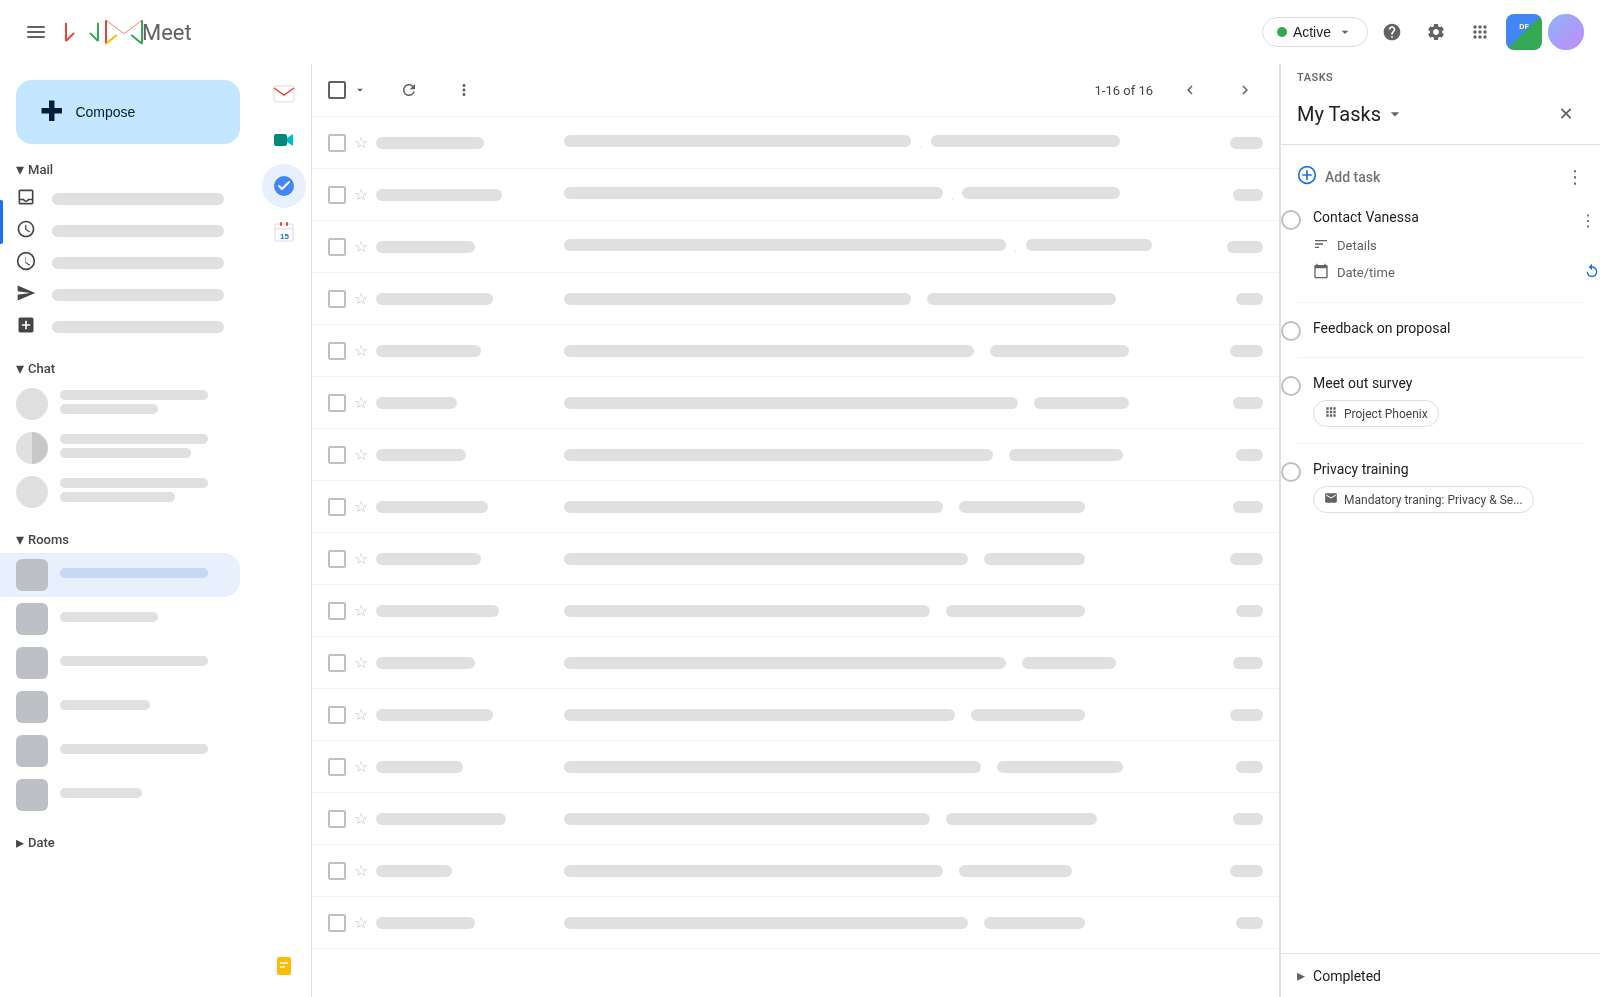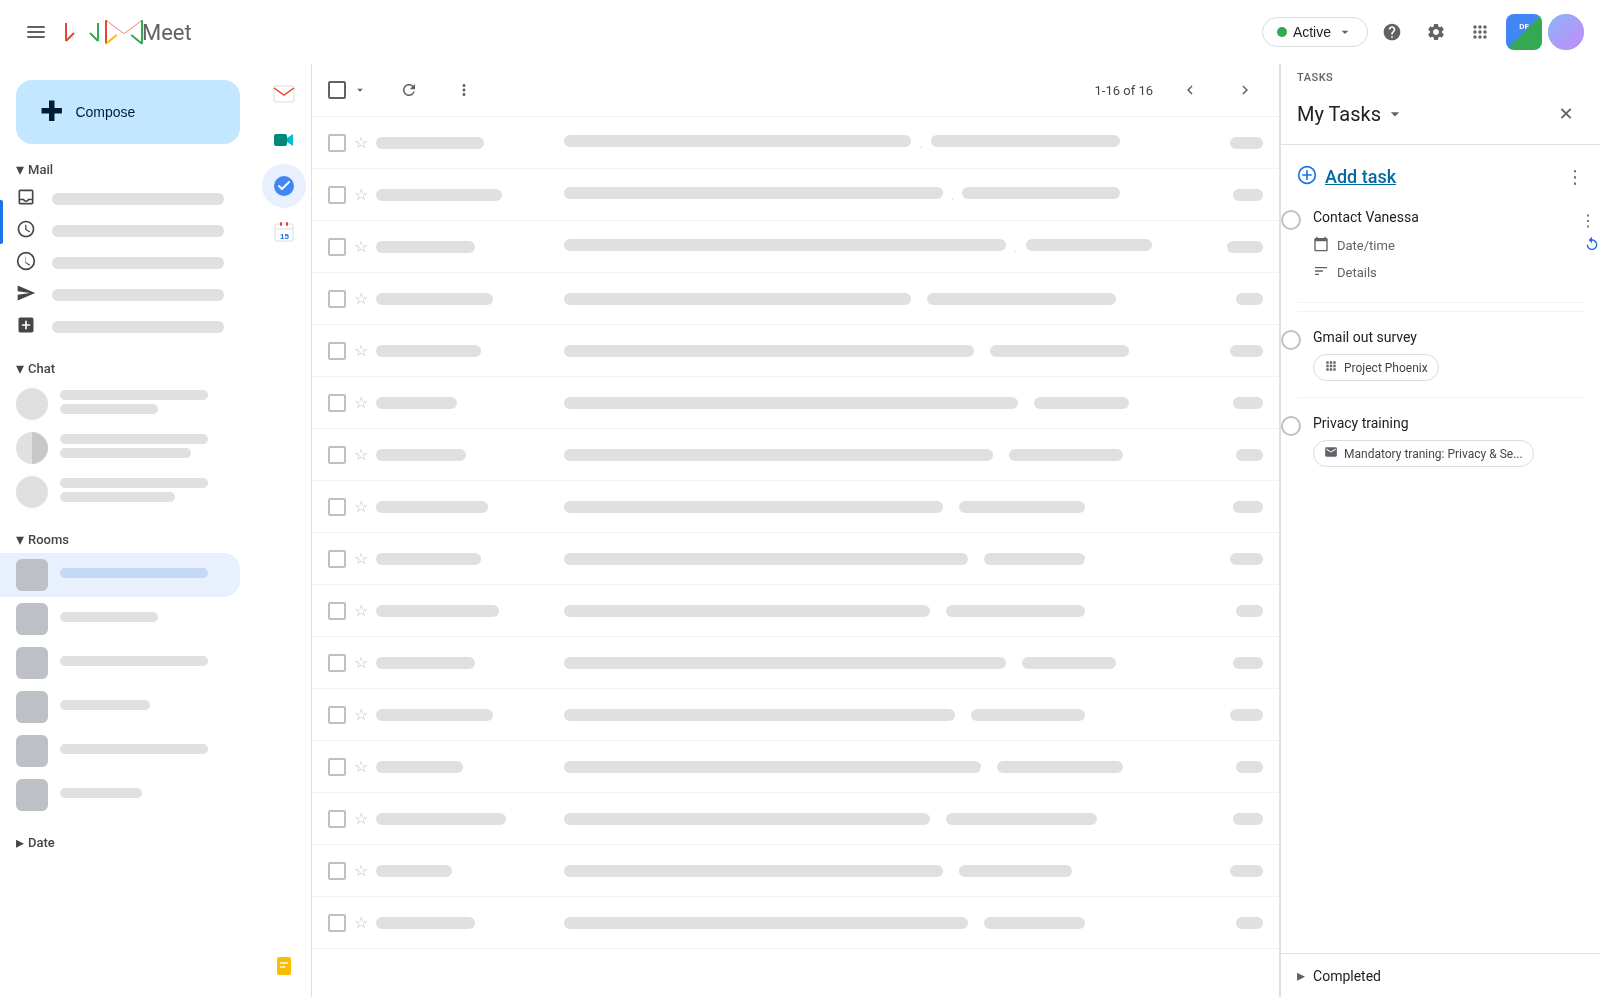--- a/index.html
+++ b/index.html
@@ -65,21 +65,21 @@
     .skel-h { height: 12px; border-radius: 6px; background: #e0e0e0; }
 
     
     .tasks-panel { width: 320px; flex-shrink: 0; border-left: 1px solid #e0e0e0; display: flex; flex-direction: column; background: #fff; }
     .tasks-header { display: flex; align-items: center; padding: 12px 16px; border-bottom: 1px solid #e0e0e0; gap: 8px; }
     .tasks-label { font-size: 11px; color: #5f6368; font-weight: 500; letter-spacing: 0.5px; text-transform: uppercase; }
     .tasks-title { font-size: 20px; font-weight: 400; color: #202124; flex: 1; display: flex; align-items: center; gap: 4px; }
     .tasks-close { width: 36px; height: 36px; border-radius: 50%; border: none; background: none; cursor: pointer; font-size: 18px; color: #5f6368; display: flex; align-items: center; justify-content: center; }
     .tasks-body { flex: 1; overflow-y: auto; padding: 8px 0; }
     .add-task-row { display: flex; align-items: center; gap: 8px; padding: 12px 16px; cursor: pointer; }
-    .add-task-label { color: #0369a1; font-size: 18px; font-weight: 500; flex: 1; text-decoration: underline; }
+    .add-task-label { color: #737373; font-size: 14px; font-weight: 500; flex: 1; }
     .add-task-more { color: #5f6368; font-size: 18px; cursor: pointer; }
     .task-item { padding: 8px 0; }
     .task-row { display: flex; align-items: flex-start; gap: 12px; }
     .task-circle { width: 20px; height: 20px; border-radius: 50%; border: 2px solid #bdc1c6; flex-shrink: 0; margin-top: 2px; cursor: pointer; }
     .task-content { flex: 1; }
     .task-title { font-size: 14px; color: #202124; line-height: 1.4; }
     .task-more { color: #5f6368; font-size: 16px; cursor: pointer; width: 24px; height: 24px; display: flex; align-items: center; justify-content: center; border-radius: 50%; }
     .task-subrow { display: flex; align-items: center; gap: 8px; padding: 4px 0 4px 32px; }
     .task-subrow-icon { color: #5f6368; font-size: 14px; }
     .task-subrow-text { font-size: 13px; color: #5f6368; }
@@ -643,51 +643,59 @@
           <div class="task-circle"></div>
           <div class="task-content">
             <span class="task-title">Contact Vanessa</span>
           </div>
           <span class="task-more">⋮</span>
         </div>
 
         <div class="task-subrow">
           <span class="task-subrow-icon">
             <svg width="16" height="16" viewBox="0 0 24 24" fill="#5f6368">
+                <path d="M3 18h6v-2H3v2zm0-5h12v-2H3v2zm0-7v2h18V6H3z"></path>
+              </svg>
+          </span>
+          <span class="task-subrow-text">Details</span>
+        </div>
+
+        <div class="task-subrow">
+          <span class="task-subrow-icon">
+            <svg width="16" height="16" viewBox="0 0 24 24" fill="#5f6368">
                 <path d="M20 3h-1V1h-2v2H7V1H5v2H4c-1.1 0-2 .9-2 2v16c0 1.1.9 2 2 2h16c1.1 0 2-.9 2-2V5c0-1.1-.9-2-2-2zm0 18H4V8h16v13z"></path>
               </svg>
           </span>
           <span class="task-subrow-text">Date/time</span>
           <span class="task-subrow-action">
             <svg width="16" height="16" viewBox="0 0 24 24" fill="#1a73e8">
                 <path d="M12 5V1L7 6l5 5V7c3.31 0 6 2.69 6 6s-2.69 6-6 6-6-2.69-6-6H4c0 4.42 3.58 8 8 8s8-3.58 8-8-3.58-8-8-8z"></path>
               </svg>
           </span>
         </div>
-
-        <div class="task-subrow">
-          <span class="task-subrow-icon">
-            <svg width="16" height="16" viewBox="0 0 24 24" fill="#5f6368">
-                <path d="M3 18h6v-2H3v2zm0-5h12v-2H3v2zm0-7v2h18V6H3z"></path>
-              </svg>
-          </span>
-          <span class="task-subrow-text">Details</span>
-        </div>
-      </div>
-
-      <div class="task-divider"></div>
-
+      </div>
 
       <div class="task-divider"></div>
 
       <div class="task-item">
         <div class="task-row">
           <div class="task-circle"></div>
           <div class="task-content">
-            <span class="task-title">Gmail out survey</span>
+            <span class="task-title">Feedback on proposal</span>
+          </div>
+        </div>
+      </div>
+
+      <div class="task-divider"></div>
+
+      <div class="task-item">
+        <div class="task-row">
+          <div class="task-circle"></div>
+          <div class="task-content">
+            <span class="task-title">Meet out survey</span>
           </div>
         </div>
         <div class="task-chip">
           <span class="task-chip-icon">
             <svg width="14" height="14" viewBox="0 0 24 24" fill="#5f6368">
                 <path d="M4 4h4v4H4V4zm0 6h4v4H4v-4zm0 6h4v4H4v-4zm6-12h4v4h-4V4zm0 6h4v4h-4v-4zm0 6h4v4h-4v-4zm6-12h4v4h-4V4zm0 6h4v4h-4v-4zm0 6h4v4h-4v-4z"></path>
               </svg>
           </span>
           <span>Project Phoenix</span>
         </div>

